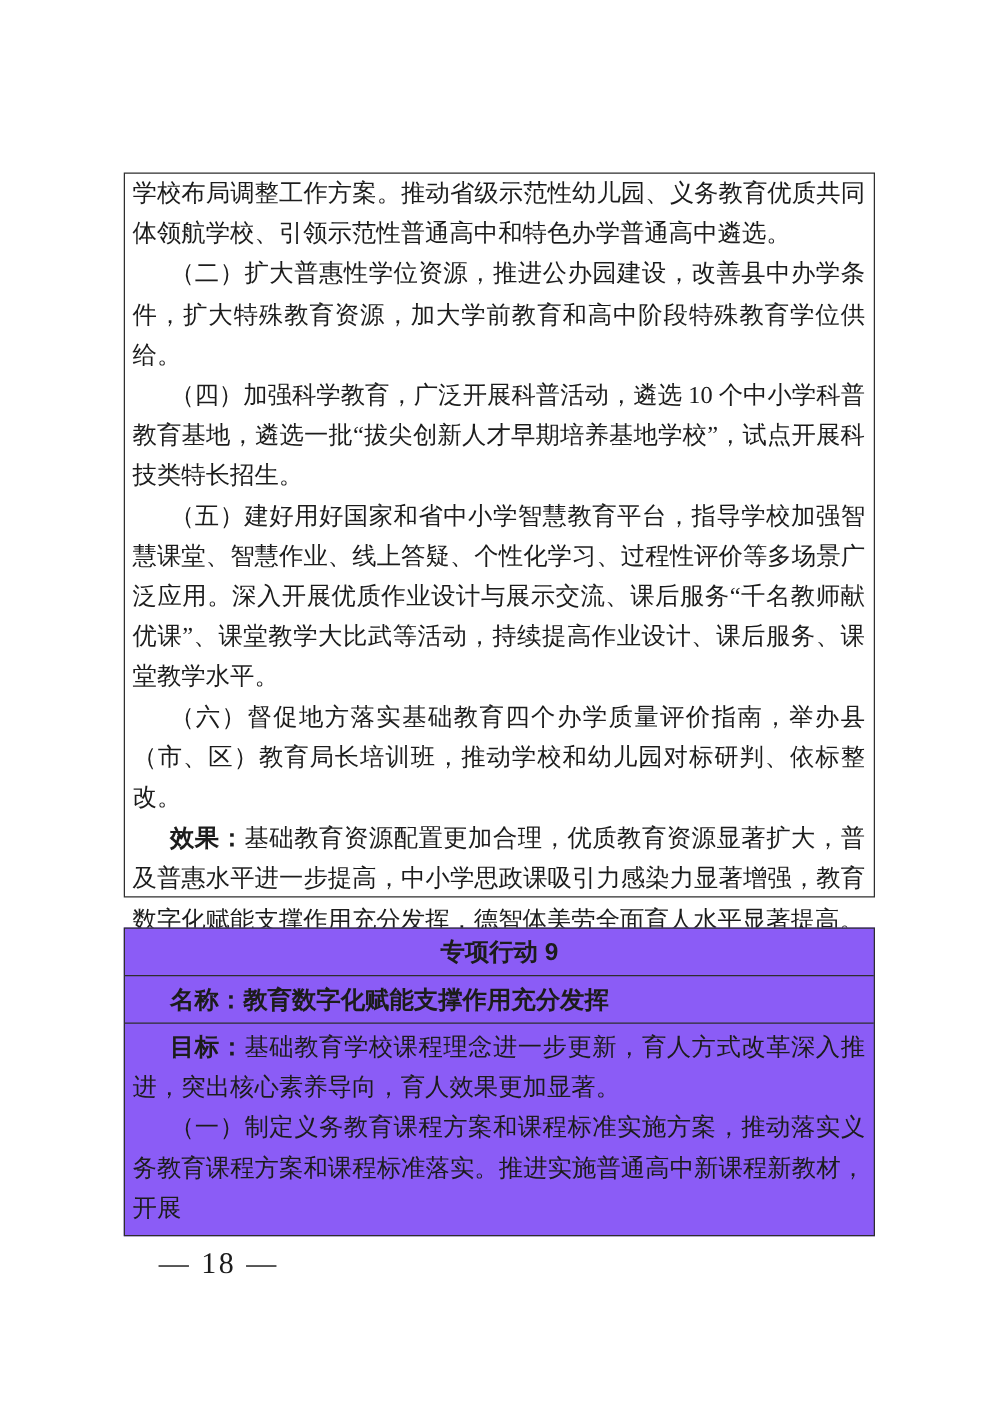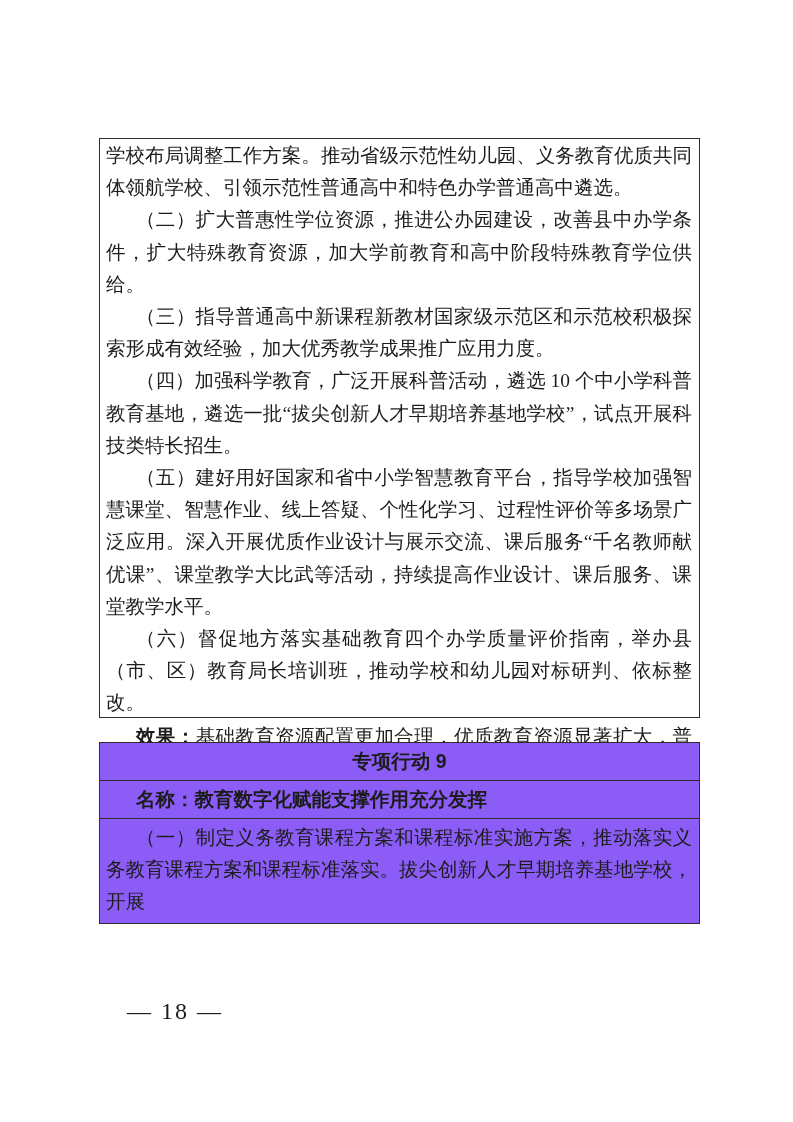--- a/index.html
+++ b/index.html
@@ -89,34 +89,34 @@
   }
 </style>
 </head>
 <body>
 
 <div class="page">
 
   <section class="box1 doc-text">
     <p>学校布局调整工作方案。推动省级示范性幼儿园、义务教育优质共同体领航学校、引领示范性普通高中和特色办学普通高中遴选。</p>
     <p class="indent">（二）扩大普惠性学位资源，推进公办园建设，改善县中办学条件，扩大特殊教育资源，加大学前教育和高中阶段特殊教育学位供给。</p>
-    <p class="indent">（三）指导普通高中新课程新教材国家级示范区和示范校积极探索形成有效经验，加大优秀教学成果推广应用力度。</p>
     <p class="indent">（四）加强科学教育，广泛开展科普活动，遴选 10 个中小学科普教育基地，遴选一批“拔尖创新人才早期培养基地学校”，试点开展科技类特长招生。</p>
     <p class="indent">（五）建好用好国家和省中小学智慧教育平台，指导学校加强智慧课堂、智慧作业、线上答疑、个性化学习、过程性评价等多场景广泛应用。深入开展优质作业设计与展示交流、课后服务“千名教师献优课”、课堂教学大比武等活动，持续提高作业设计、课后服务、课堂教学水平。</p>
     <p class="indent">（六）督促地方落实基础教育四个办学质量评价指南，举办县（市、区）教育局长培训班，推动学校和幼儿园对标研判、依标整改。</p>
     <p class="indent"><span class="b">效果：</span><span>基础教育资源配置更加合理，优质教育资源显著扩大，普及普惠水平进一步提高，中小学思政课吸引力感染力显著增强，教育数字化赋能支撑作用充分发挥，德智体美劳全面育人水平显著提高。</span></p>
   </section>
 
   <section class="box2">
     <div class="row-title">
       <span>专项行动 9</span>
     </div>
     <div class="row-name">
       <span class="name-indent"><span>名称：</span><span>教育数字化赋能支撑作用充分发挥</span></span>
     </div>
     <div class="row-body doc-text">
-      <p class="indent">（一）制定义务教育课程方案和课程标准实施方案，推动落实义务教育课程方案和课程标准落实。拔尖创新人才早期培养基地学校，开展</p>
+      <p class="indent"><span class="b">目标：</span><span>基础教育学校课程理念进一步更新，育人方式改革深入推进，突出核心素养导向，育人效果更加显著。</span></p>
+      <p class="indent">（一）制定义务教育课程方案和课程标准实施方案，推动落实义务教育课程方案和课程标准落实。推进实施普通高中新课程新教材，开展</p>
     </div>
   </section>
 
   <div class="page-number">— 18 —</div>
 
 </div>
 
 </body></html>

